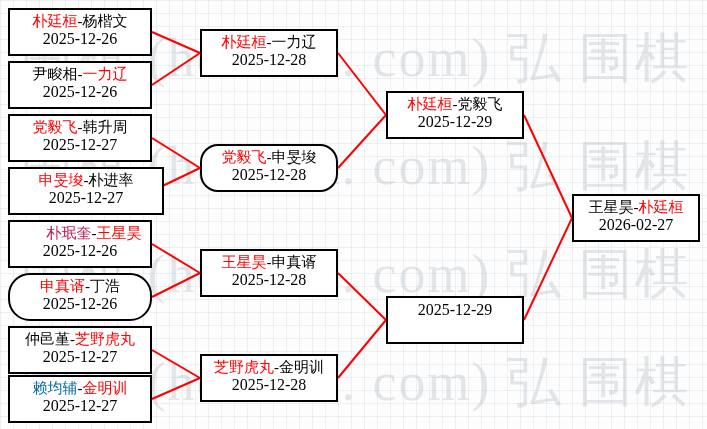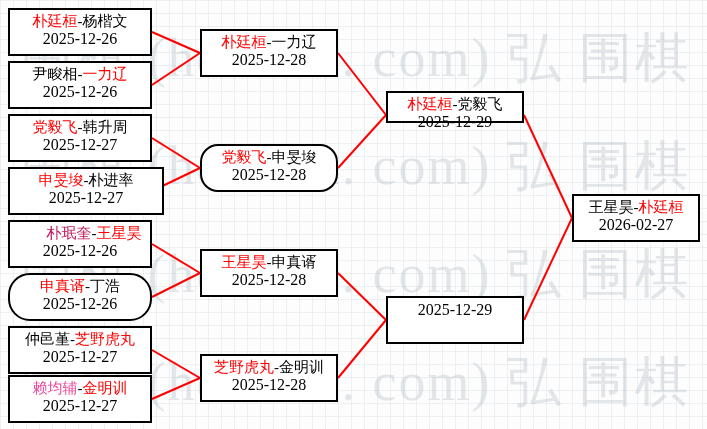--- a/index.html
+++ b/index.html
@@ -117,40 +117,40 @@
     </div>
     <div class="match" style="left: 8px; top: 273px; width: 144px; height: 48px; border-color: rgb(0, 0, 0); background: rgb(255, 255, 255); border-radius: 22px;">
       <div class="players"><span style="color: rgb(255, 0, 0);">申真谞</span><span class="sep">-</span><span style="color: rgb(0, 0, 0);">丁浩</span></div>
       <div class="date">2025-12-26</div>
     </div>
     <div class="match" style="left: 8px; top: 326px; width: 144px; height: 48px; border-color: rgb(0, 0, 0); background: rgb(255, 255, 255);">
       <div class="players"><span style="color: rgb(0, 0, 0);">仲邑堇</span><span class="sep">-</span><span style="color: rgb(255, 0, 0);">芝野虎丸</span></div>
       <div class="date">2025-12-27</div>
     </div>
     <div class="match" style="left: 8px; top: 375px; width: 144px; height: 48px; border-color: rgb(0, 0, 0); background: rgb(255, 255, 255);">
-      <div class="players"><span style="color: #ec4899;">赖均辅</span><span class="sep">-</span><span style="color: rgb(255, 0, 0);">金明训</span></div>
+      <div class="players"><span style="color: #0369a1;">赖均辅</span><span class="sep">-</span><span style="color: rgb(255, 0, 0);">金明训</span></div>
       <div class="date">2025-12-27</div>
     </div>
     <div class="match" style="left: 200px; top: 29px; width: 138px; height: 48px; border-color: rgb(0, 0, 0); background: rgb(255, 255, 255);">
       <div class="players"><span style="color: rgb(255, 0, 0);">朴廷桓</span><span class="sep">-</span><span style="color: rgb(0, 0, 0);">一力辽</span></div>
       <div class="date">2025-12-28</div>
     </div>
     <div class="match" style="left: 200px; top: 144px; width: 138px; height: 48px; border-color: rgb(0, 0, 0); background: rgb(255, 255, 255); border-radius: 18px;">
       <div class="players"><span style="color: rgb(255, 0, 0);">党毅飞</span><span class="sep">-</span><span style="color: rgb(0, 0, 0);">申旻埈</span></div>
       <div class="date">2025-12-28</div>
     </div>
     <div class="match" style="left: 200px; top: 249px; width: 138px; height: 48px; border-color: rgb(0, 0, 0); background: rgb(255, 255, 255);">
       <div class="players"><span style="color: rgb(255, 0, 0);">王星昊</span><span class="sep">-</span><span style="color: rgb(0, 0, 0);">申真谞</span></div>
       <div class="date">2025-12-28</div>
     </div>
     <div class="match" style="left: 200px; top: 354px; width: 138px; height: 48px; border-color: rgb(0, 0, 0); background: rgb(255, 255, 255);">
       <div class="players"><span style="color: rgb(255, 0, 0);">芝野虎丸</span><span class="sep">-</span><span style="color: rgb(0, 0, 0);">金明训</span></div>
       <div class="date">2025-12-28</div>
     </div>
-    <div class="match" style="left: 386px; top: 91px; width: 138px; height: 32px; border-color: rgb(0, 0, 0); background: rgb(255, 255, 255);">
+    <div class="match" style="left: 386px; top: 91px; width: 138px; height: 48px; border-color: rgb(0, 0, 0); background: rgb(255, 255, 255);">
       <div class="players"><span style="color: rgb(255, 0, 0);">朴廷桓</span><span class="sep">-</span><span style="color: rgb(0, 0, 0);">党毅飞</span></div>
       <div class="date">2025-12-29</div>
     </div>
     <div class="match" style="left: 386px; top: 296px; width: 138px; height: 48px; border-color: rgb(0, 0, 0); background: rgb(255, 255, 255);">
       <div class="date">2025-12-29</div>
     </div>
     <div class="match" style="left: 572px; top: 194px; width: 128px; height: 48px; border-color: rgb(0, 0, 0); background: rgb(255, 255, 255);">
       <div class="players"><span style="color: rgb(0, 0, 0);">王星昊</span><span class="sep">-</span><span style="color: rgb(255, 0, 0);">朴廷桓</span></div>
       <div class="date">2026-02-27</div>
     </div>

